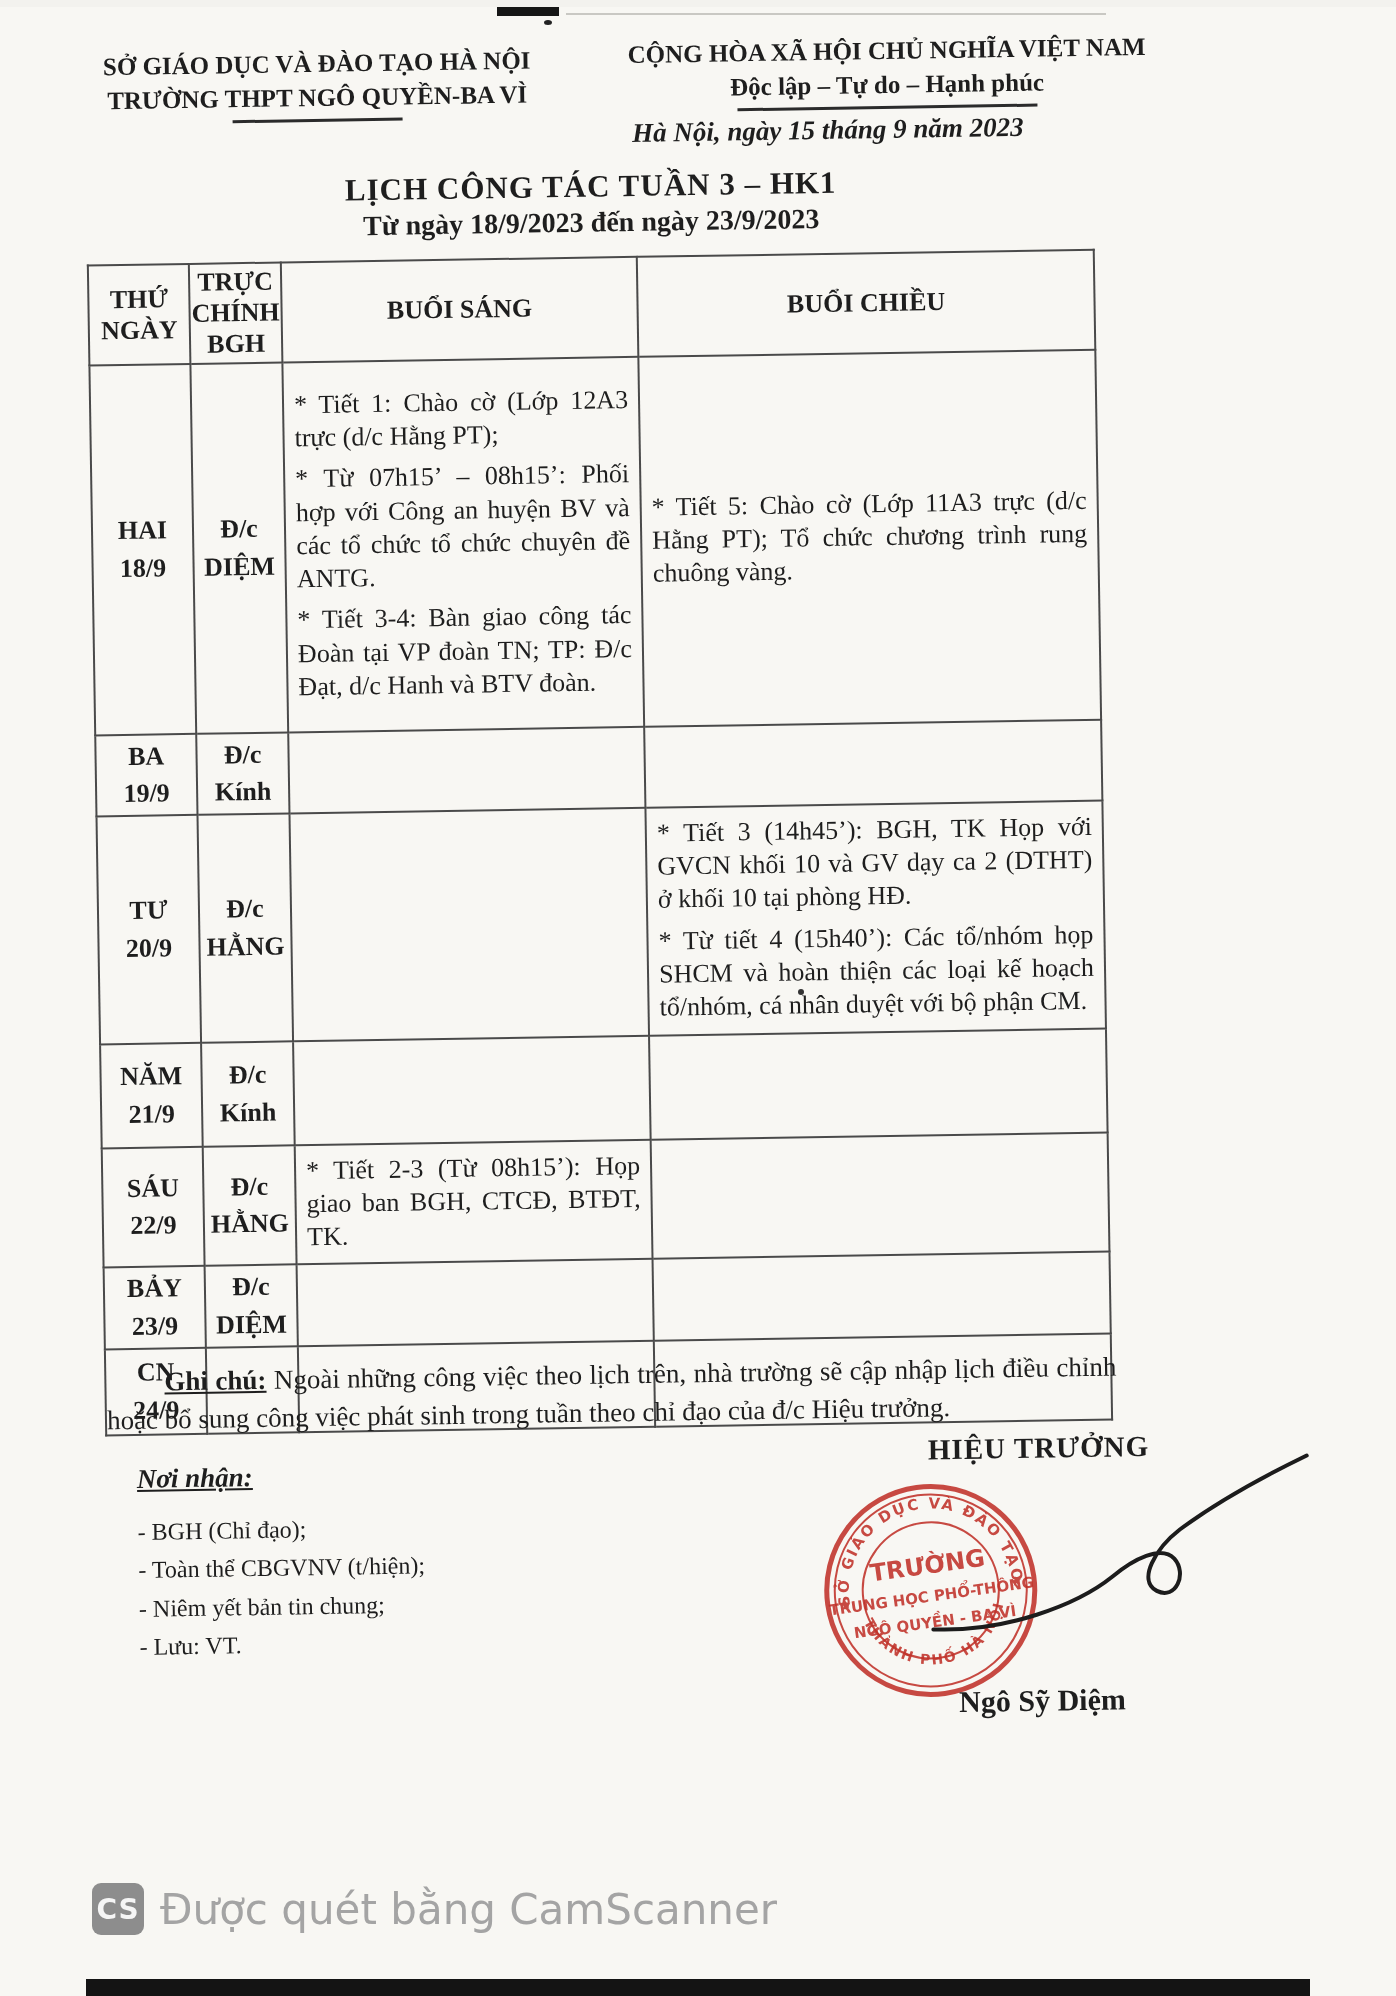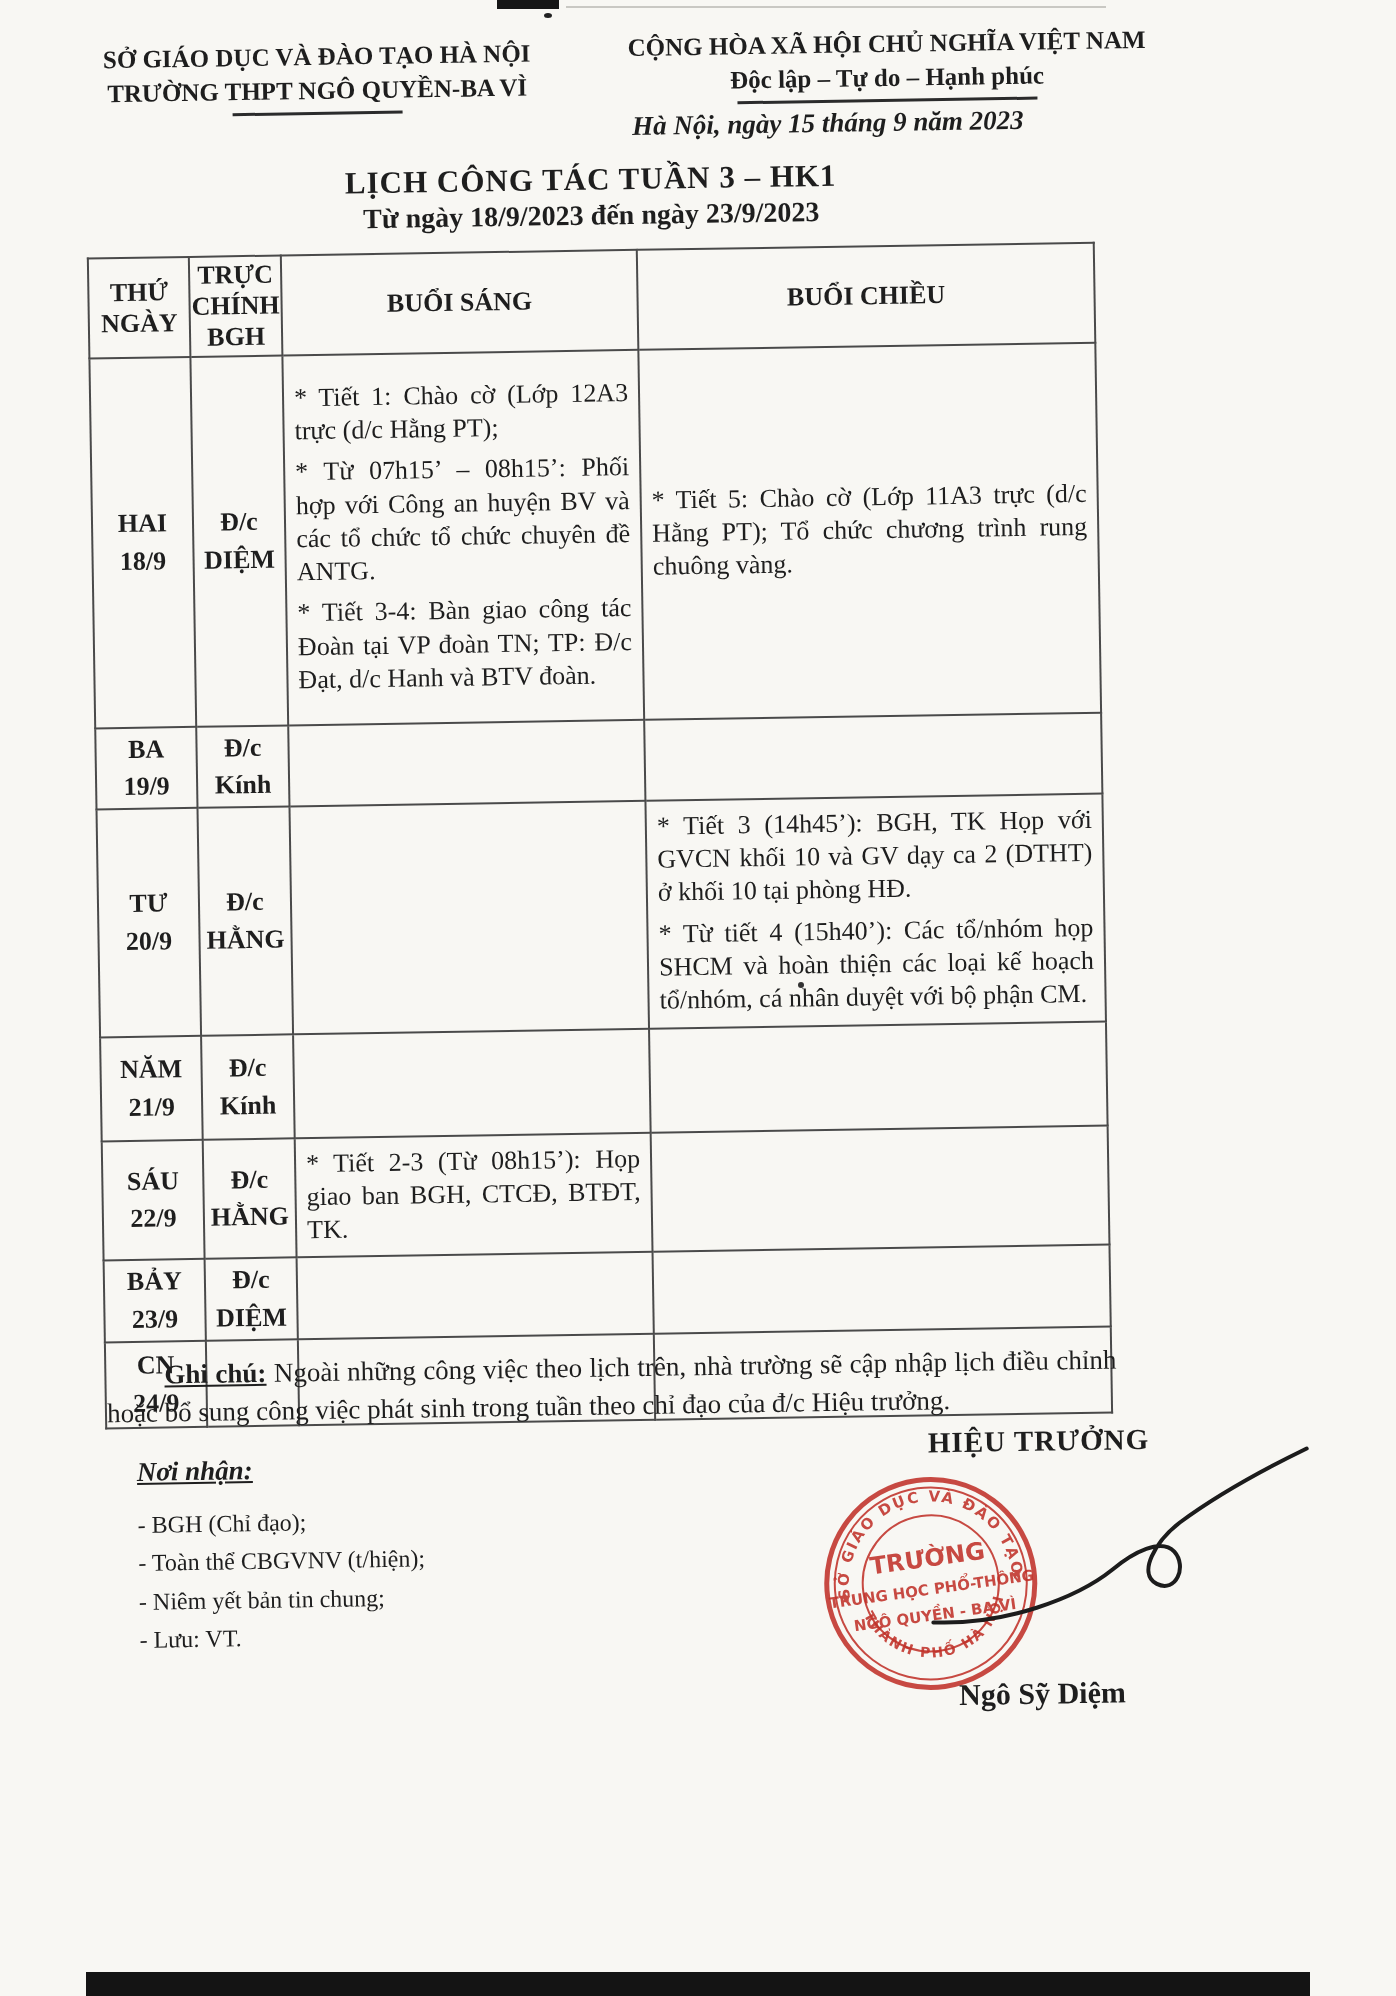--- a/index.html
+++ b/index.html
@@ -7,20 +7,21 @@
     width:1396px;height:1996px;
     background:#f3f2ee;
     font-family:"Liberation Serif","DejaVu Serif",serif;
     color:#1e1e1e;
     overflow:hidden;
     position:relative;
   }
   .page{
     position:absolute;inset:0;
     background:#f8f7f3;
+    margin-top:7px;
   }
   .doc{
     position:absolute;inset:0;
     transform:rotate(-0.9deg);
     transform-origin:698px 900px;
   }
   
   .hdr-left{
     position:absolute;left:110px;top:34px;width:440px;
     text-align:center;font-weight:bold;font-size:25px;line-height:1.35;
@@ -285,16 +286,20 @@
     </svg>
 
     <svg class="sign-svg" width="560" height="280" viewBox="0 0 560 280">
       <path d="M 528 30 C 468 58 428 82 400 102 C 376 120 356 152 376 163 C 395 173 407 146 394 131 C 381 117 353 131 332 148 C 296 176 224 202 152 198" fill="none" stroke="#1c1c1c" stroke-width="4" stroke-linecap="round"></path>
     </svg>
 
     <div class="sig-name">Ngô Sỹ Diệm</div>
 
   </div>
 
+  <div class="footer">
+    <div class="cs-box">CS</div>
+    <div class="cs-text">Được quét bằng CamScanner</div>
+  </div>
 
   <div class="bottom-bar"></div>
 
 </div>
 
 </body></html>

